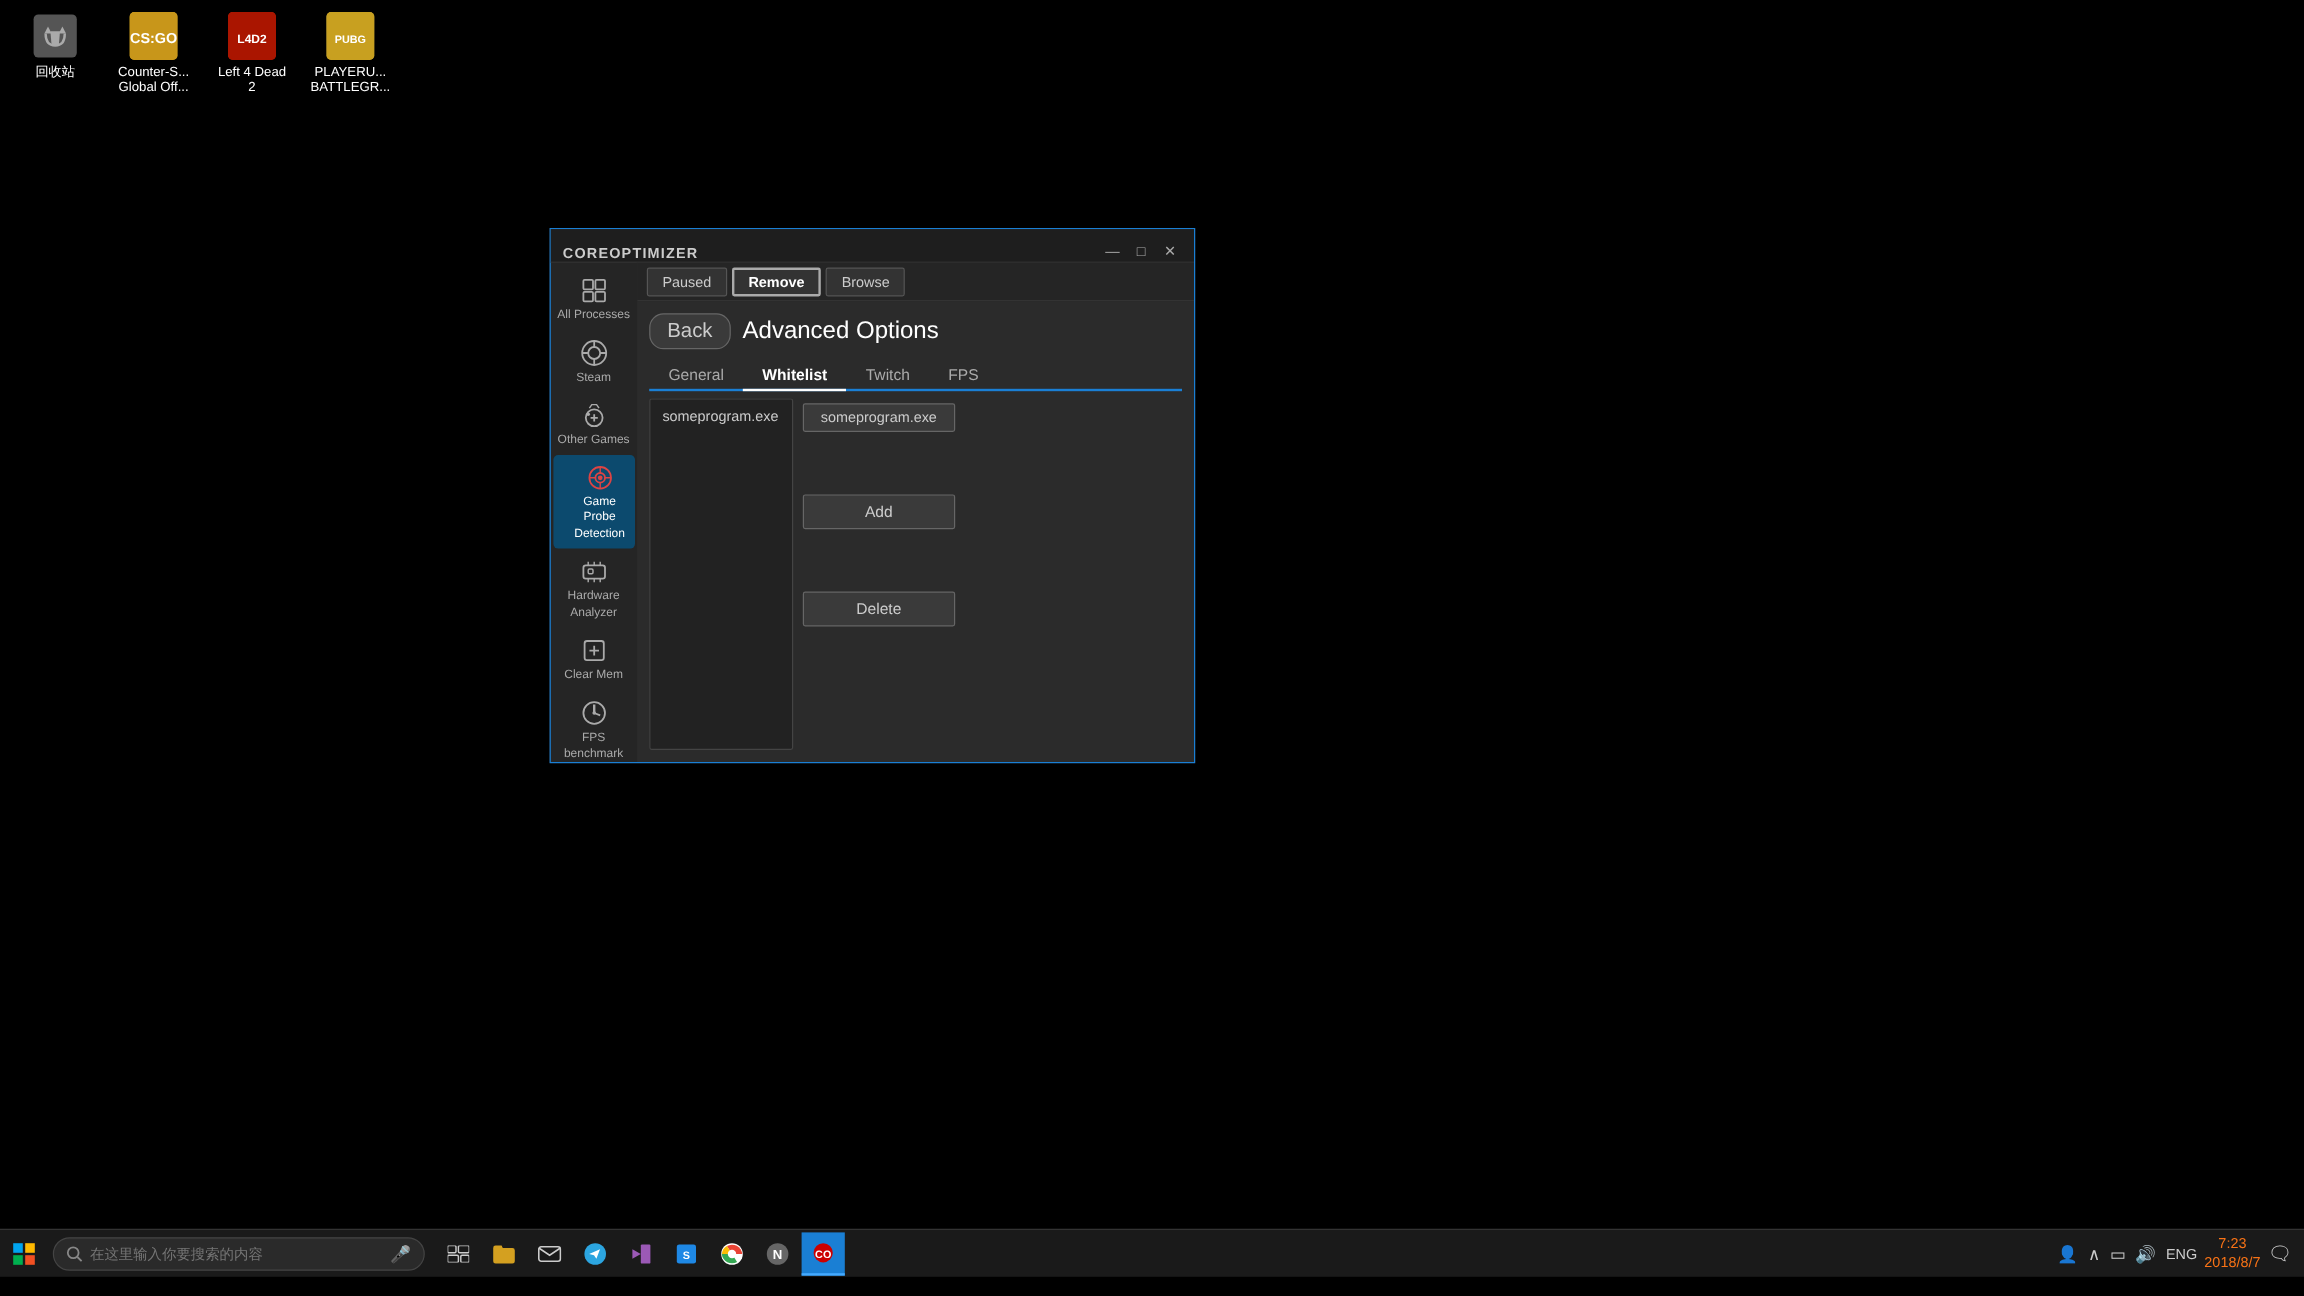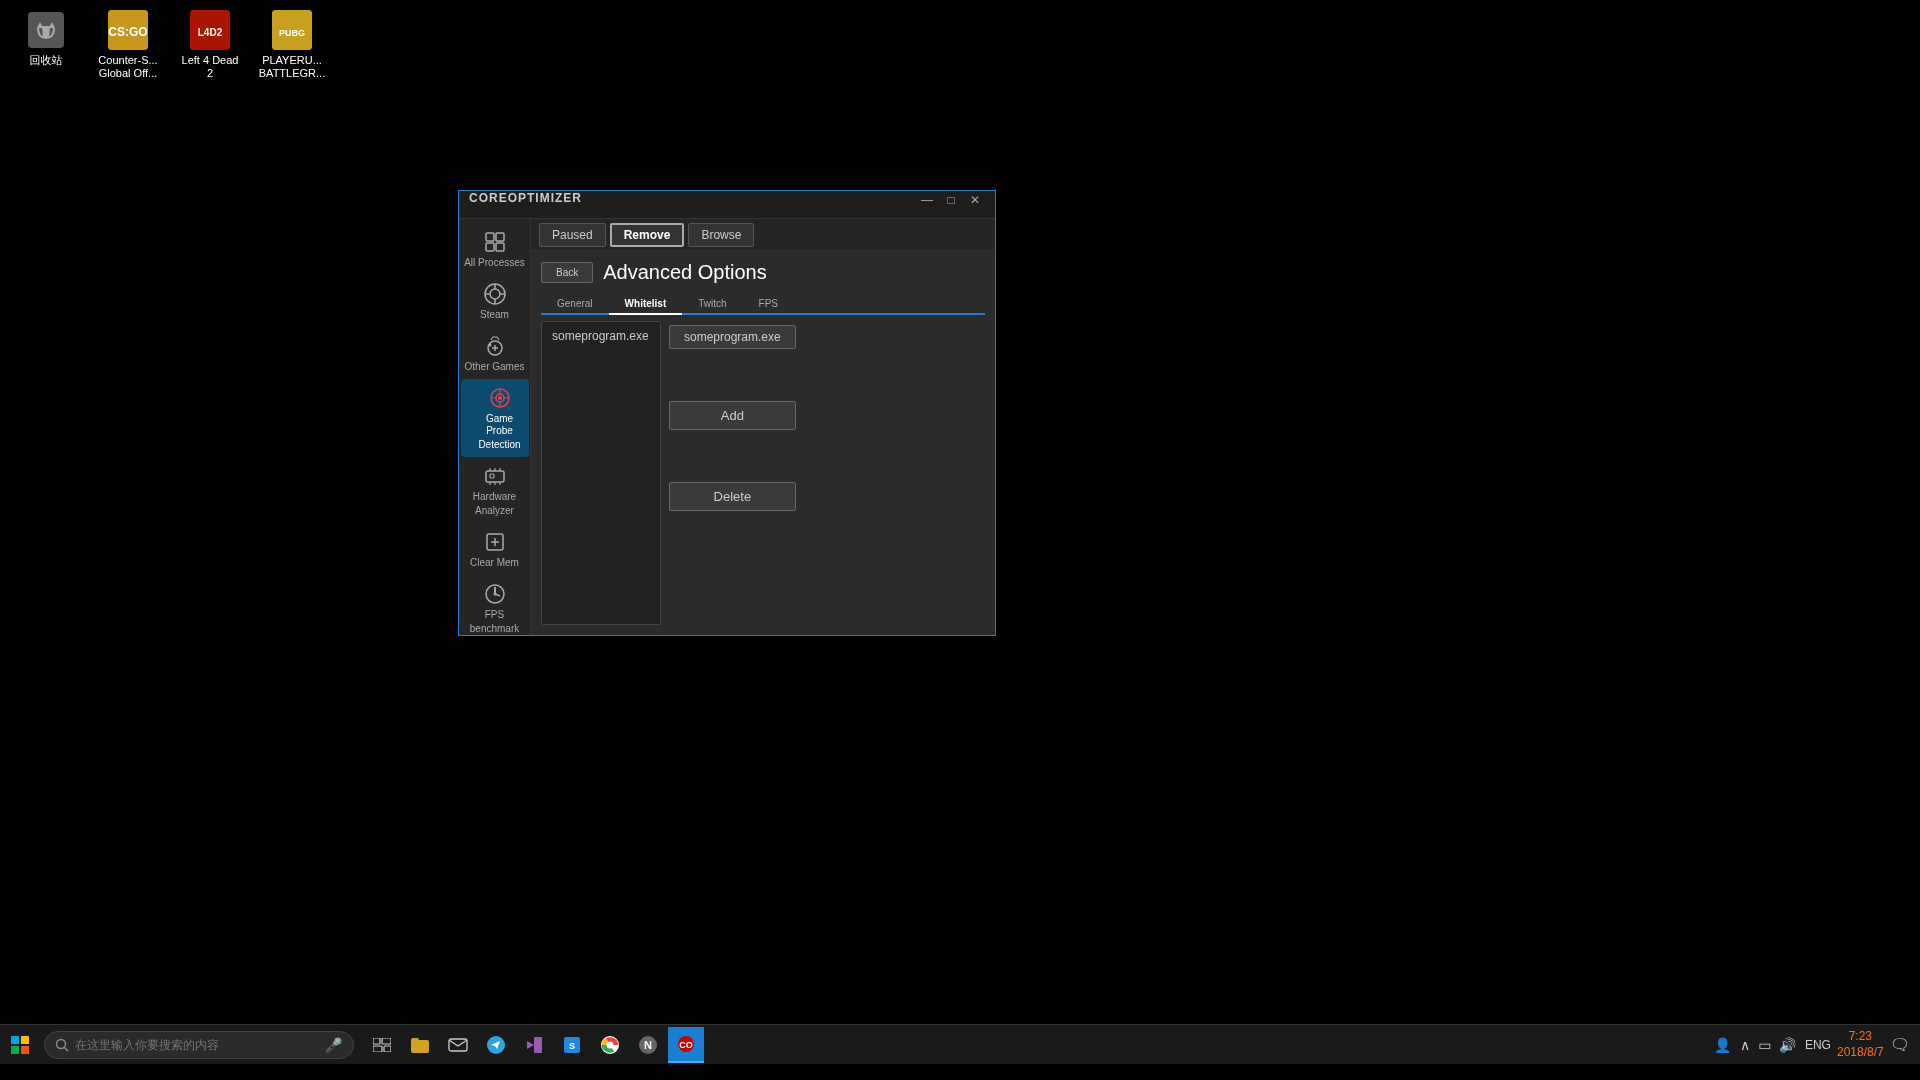--- a/index.html
+++ b/index.html
@@ -171,21 +171,21 @@
       background: #2b2b2b;
       border: 1px solid #1a7fd4;
       display: flex;
       flex-direction: column;
       box-shadow: 0 4px 20px rgba(0,0,0,0.8);
     }
     .title-bar {
       height: 28px;
       background: #1e1e1e;
       display: flex;
-      align-items: flex-start;
+      align-items: flex-end;
       padding: 0 10px;
       border-bottom: 1px solid #333;
       flex-shrink: 0;
     }
     .title-bar-title {
       color: #ccc;
       font-size: 12px;
       font-weight: 600;
       letter-spacing: 1px;
       flex: 1;
@@ -304,38 +304,38 @@
       display: flex;
       align-items: center;
       gap: 10px;
       margin-bottom: 4px;
     }
     .back-btn {
       padding: 4px 14px;
       background: #3a3a3a;
       border: 1px solid #666;
       color: #ccc;
-      font-size: 10px;
-      cursor: pointer;
-      border-radius: 2px;
+      font-size: 17px;
+      cursor: pointer;
+      border-radius: 12px;
     }
     .adv-title {
       font-size: 20px;
       color: #fff;
       font-weight: 400;
     }
     .adv-tabs {
       display: flex;
       border-bottom: 2px solid #1a7fd4;
       gap: 0;
     }
     .adv-tab {
       padding: 4px 16px;
       color: #aaa;
-      font-size: 10px;
+      font-size: 13px;
       cursor: pointer;
       border-bottom: 2px solid transparent;
       margin-bottom: -2px;
     }
     .adv-tab.active {
       color: #fff;
       font-weight: 600;
       border-bottom: 2px solid #fff;
     }
     .adv-content {

